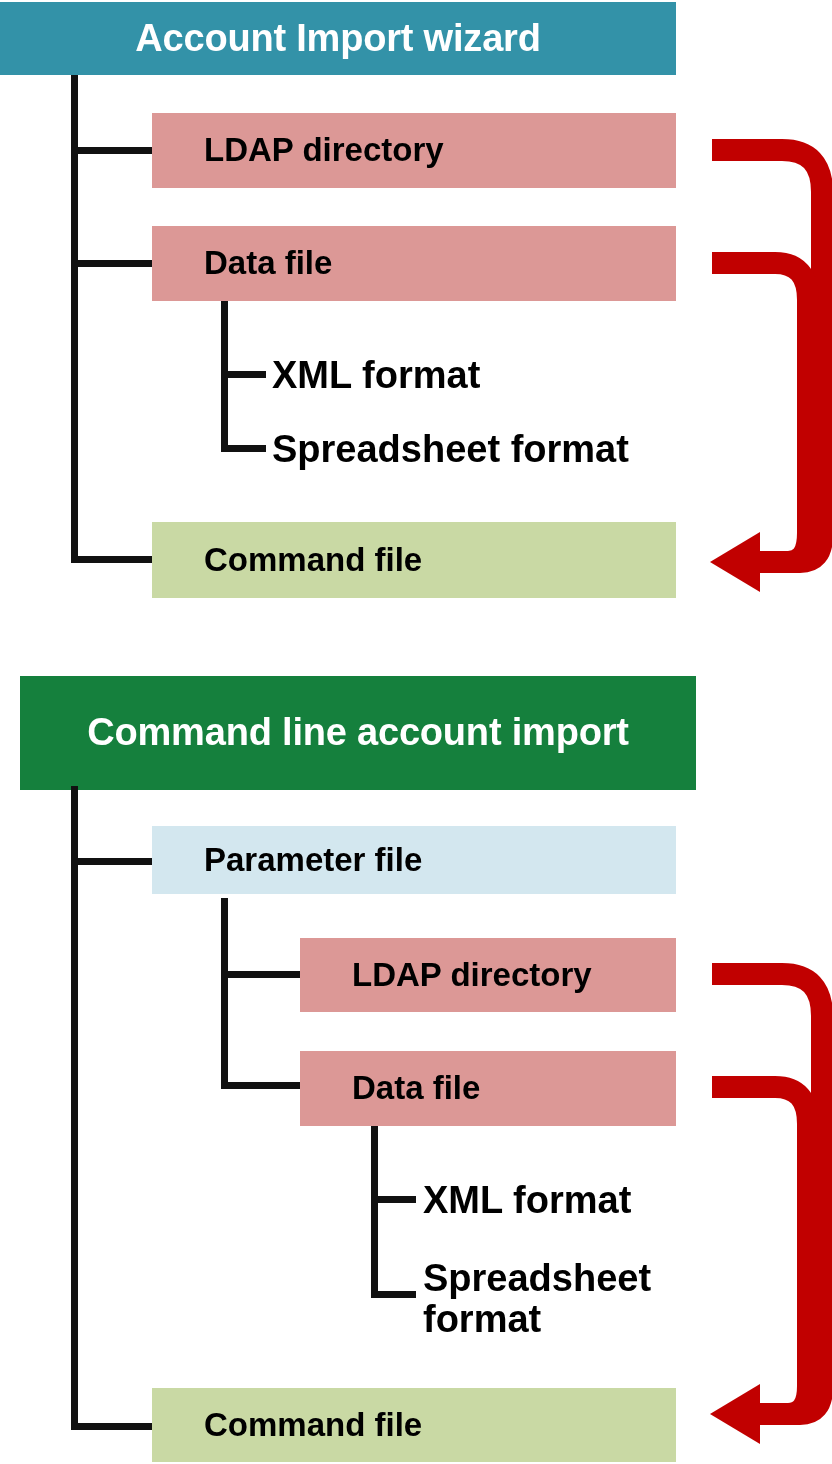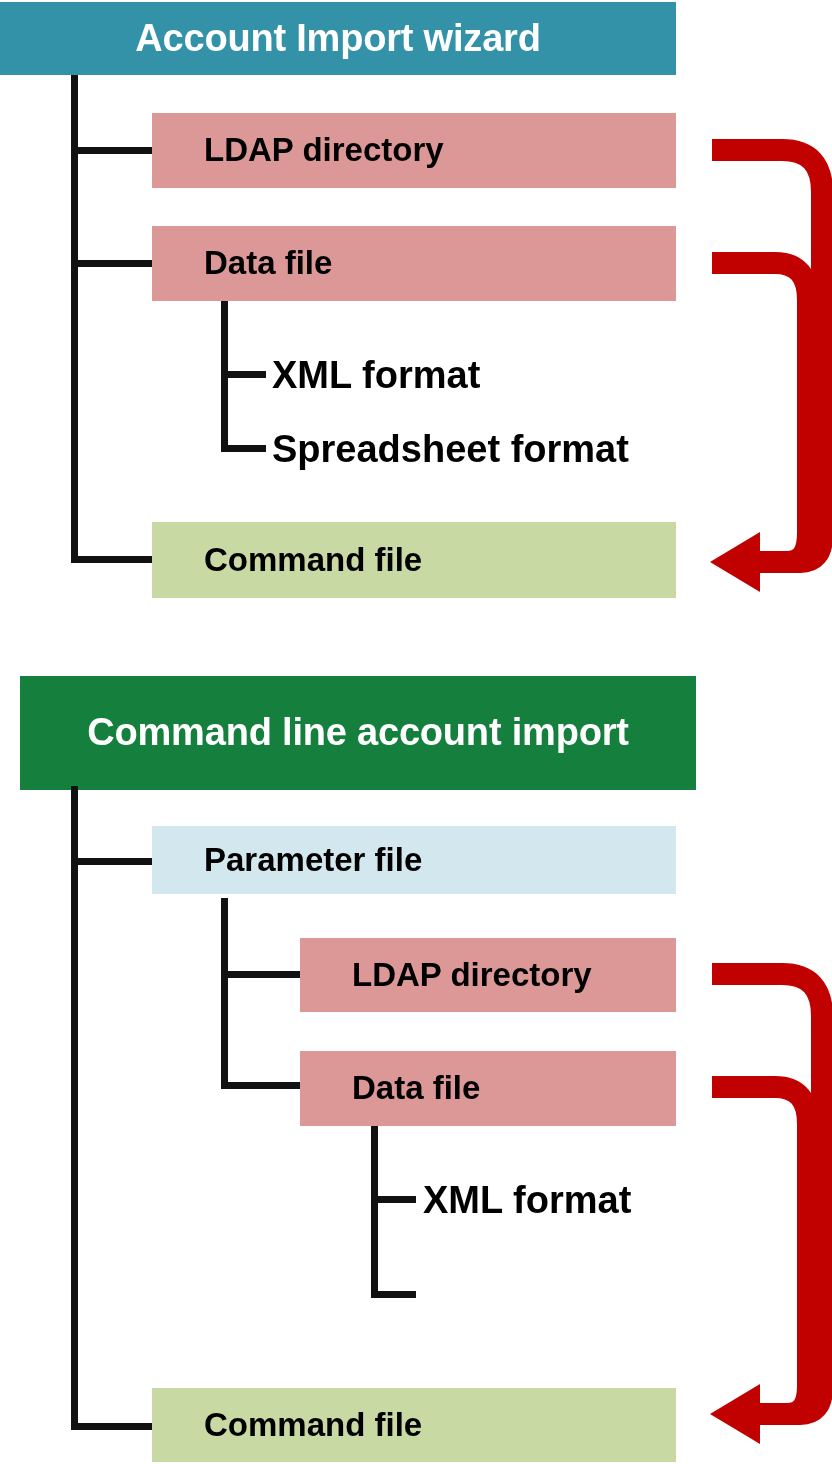--- a/index.html
+++ b/index.html
@@ -99,20 +99,22 @@
   <div class="box box-node" style="left:300px; top:938px; width:376px; height:74px; background:#DC9896;">LDAP directory</div>
 
   <div class="box box-node" style="left:300px; top:1051px; width:376px; height:75px; background:#DC9896;">Data file</div>
 
   <div class="vline" style="left:371px; top:1126px; width:7px; height:172px;"></div>
   <div class="hline" style="left:371px; top:1196px; width:45px; height:7px;"></div>
   <div class="hline" style="left:371px; top:1291px; width:45px; height:7px;"></div>
 
   <div class="leaf-label" style="left:423px; top:1180px;">XML format</div>
 
+  <div class="leaf-label" style="left:423px; top:1258px;">Spreadsheet
+format</div>
 
   <div class="box box-node" style="left:152px; top:1388px; width:524px; height:74px; background:#C9D9A4;">Command file</div>
 
   <svg class="arrow-layer" viewBox="0 0 832 1464">
 
     <g>
       <path d="M712,150 L782,150 Q822,150 822,192 L822,536 Q822,562 800,562 L748,562" fill="none" stroke="#C10000" stroke-width="22" stroke-linecap="butt"></path>
     </g>
 
     <g>

